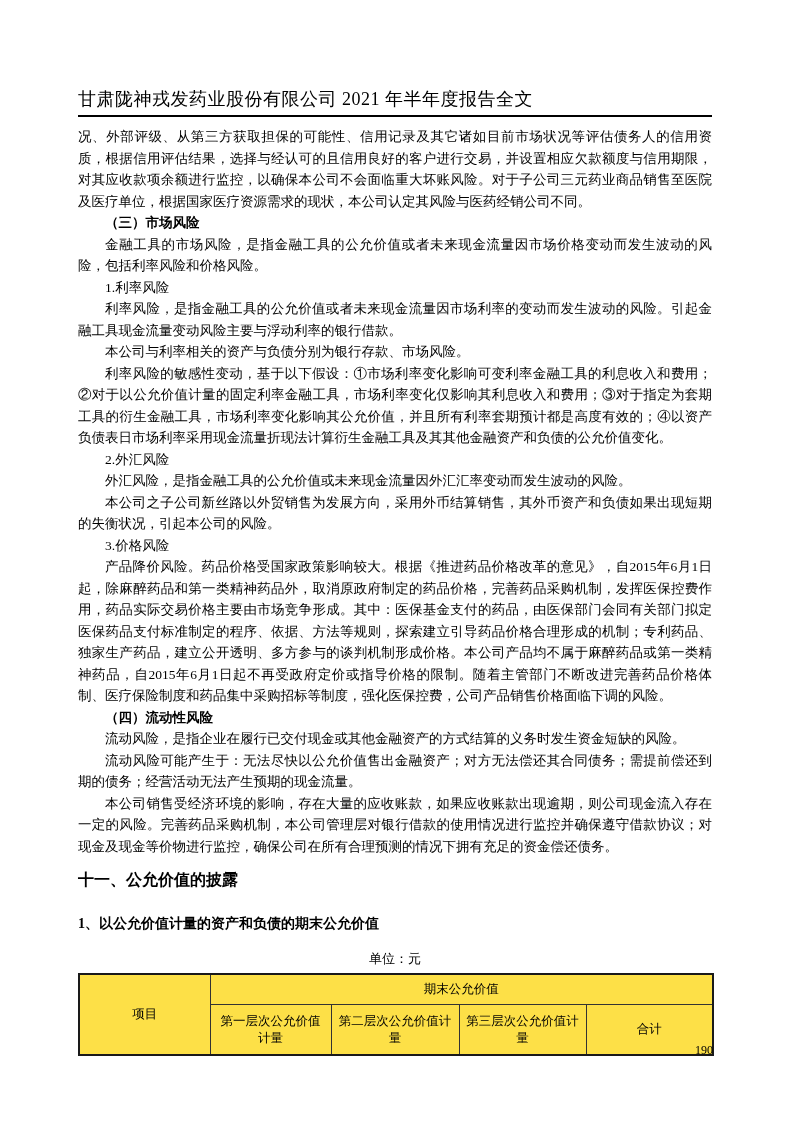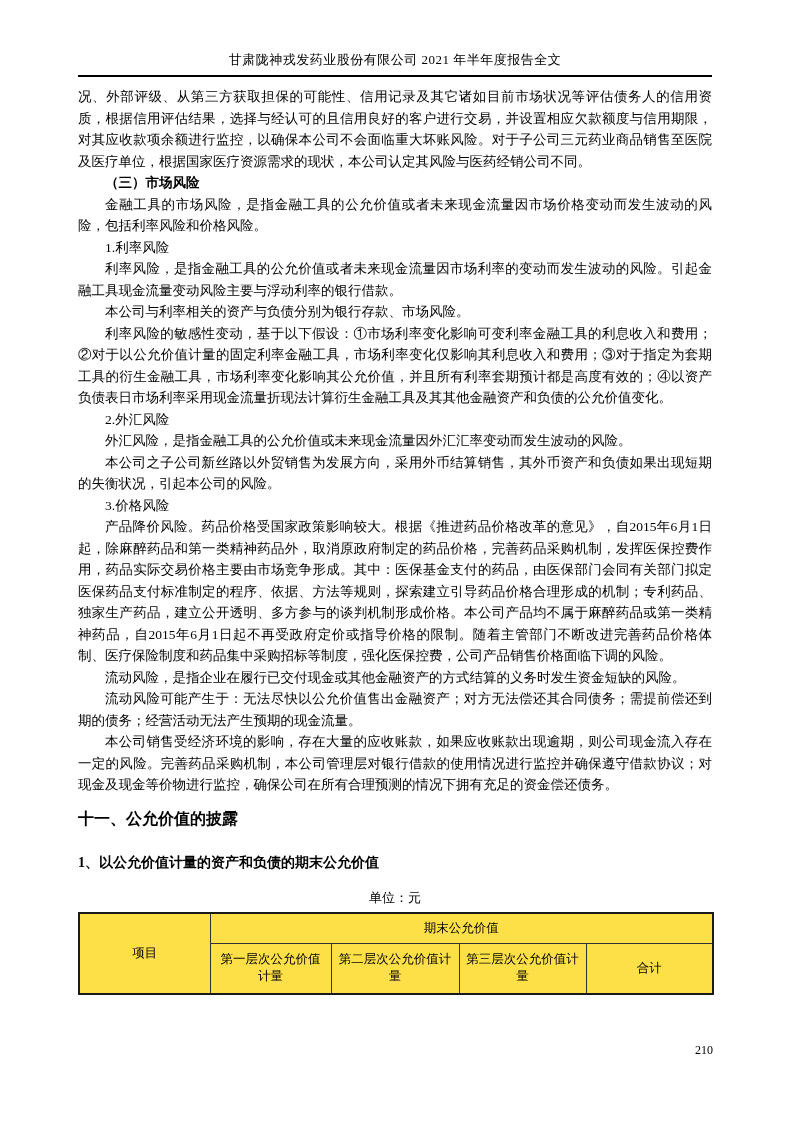--- a/index.html
+++ b/index.html
@@ -7,24 +7,25 @@
     position:relative;
     width:793px; height:1122px;
     background:#ffffff;
     box-sizing:border-box;
     padding:52px 81px 0 78px;
     font-family:"Liberation Serif","DejaVu Serif",serif;
     color:#000000;
     overflow:hidden;
   }
   .report-title {
-    text-align:center;
-    font-size:13px;
+    text-align:left;
+    font-size:18px;
     line-height:15px;
     letter-spacing:0.5px;
+    margin-top:40px;
   }
   .header-rule {
     border:none;
     border-top:2px solid #000;
     margin:8px 0 0 0;
   }
   .doc-body {
     margin-top:9px;
     font-size:13.5px;
     line-height:21.5px;
@@ -95,20 +96,21 @@
     <p class="p-indent">金融工具的市场风险，是指金融工具的公允价值或者未来现金流量因市场价格变动而发生波动的风险，包括利率风险和价格风险。</p>
     <p class="h-num">1.利率风险</p>
     <p class="p-indent">利率风险，是指金融工具的公允价值或者未来现金流量因市场利率的变动而发生波动的风险。引起金融工具现金流量变动风险主要与浮动利率的银行借款。</p>
     <p class="p-indent">本公司与利率相关的资产与负债分别为银行存款、市场风险。</p>
     <p class="p-indent">利率风险的敏感性变动，基于以下假设：①市场利率变化影响可变利率金融工具的利息收入和费用；②对于以公允价值计量的固定利率金融工具，市场利率变化仅影响其利息收入和费用；③对于指定为套期工具的衍生金融工具，市场利率变化影响其公允价值，并且所有利率套期预计都是高度有效的；④以资产负债表日市场利率采用现金流量折现法计算衍生金融工具及其其他金融资产和负债的公允价值变化。</p>
     <p class="h-num">2.外汇风险</p>
     <p class="p-indent">外汇风险，是指金融工具的公允价值或未来现金流量因外汇汇率变动而发生波动的风险。</p>
     <p class="p-indent">本公司之子公司新丝路以外贸销售为发展方向，采用外币结算销售，其外币资产和负债如果出现短期的失衡状况，引起本公司的风险。</p>
     <p class="h-num">3.价格风险</p>
     <p class="p-indent">产品降价风险。药品价格受国家政策影响较大。根据《推进药品价格改革的意见》，自2015年6月1日起，除麻醉药品和第一类精神药品外，取消原政府制定的药品价格，完善药品采购机制，发挥医保控费作用，药品实际交易价格主要由市场竞争形成。其中：医保基金支付的药品，由医保部门会同有关部门拟定医保药品支付标准制定的程序、依据、方法等规则，探索建立引导药品价格合理形成的机制；专利药品、独家生产药品，建立公开透明、多方参与的谈判机制形成价格。本公司产品均不属于麻醉药品或第一类精神药品，自2015年6月1日起不再受政府定价或指导价格的限制。随着主管部门不断改进完善药品价格体制、医疗保险制度和药品集中采购招标等制度，强化医保控费，公司产品销售价格面临下调的风险。</p>
+    <p class="h-bold">（四）流动性风险</p>
     <p class="p-indent">流动风险，是指企业在履行已交付现金或其他金融资产的方式结算的义务时发生资金短缺的风险。</p>
     <p class="p-indent">流动风险可能产生于：无法尽快以公允价值售出金融资产；对方无法偿还其合同债务；需提前偿还到期的债务；经营活动无法产生预期的现金流量。</p>
     <p class="p-indent">本公司销售受经济环境的影响，存在大量的应收账款，如果应收账款出现逾期，则公司现金流入存在一定的风险。完善药品采购机制，本公司管理层对银行借款的使用情况进行监控并确保遵守借款协议；对现金及现金等价物进行监控，确保公司在所有合理预测的情况下拥有充足的资金偿还债务。</p>
   </div>
 
   <div class="section-heading">十一、公允价值的披露</div>
 
   <div class="sub-heading">1、以公允价值计量的资产和负债的期末公允价值</div>
 
   <div class="unit-row">单位：元</div>
@@ -128,15 +130,15 @@
     </tr>
     <tr class="row-levels">
       <th>第一层次公允价值计量</th>
       <th>第二层次公允价值计量</th>
       <th>第三层次公允价值计量</th>
       <th>合计</th>
     </tr>
   </tbody>
     </table>
 
-  <div class="page-num">210</div>
+  <div class="page-num">190</div>
 
 </div>
 
 </body></html>

